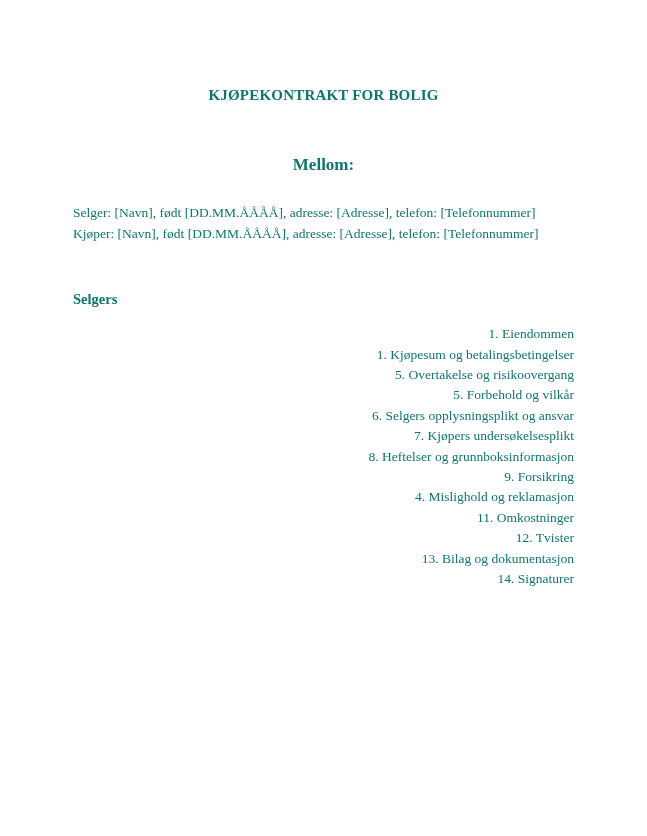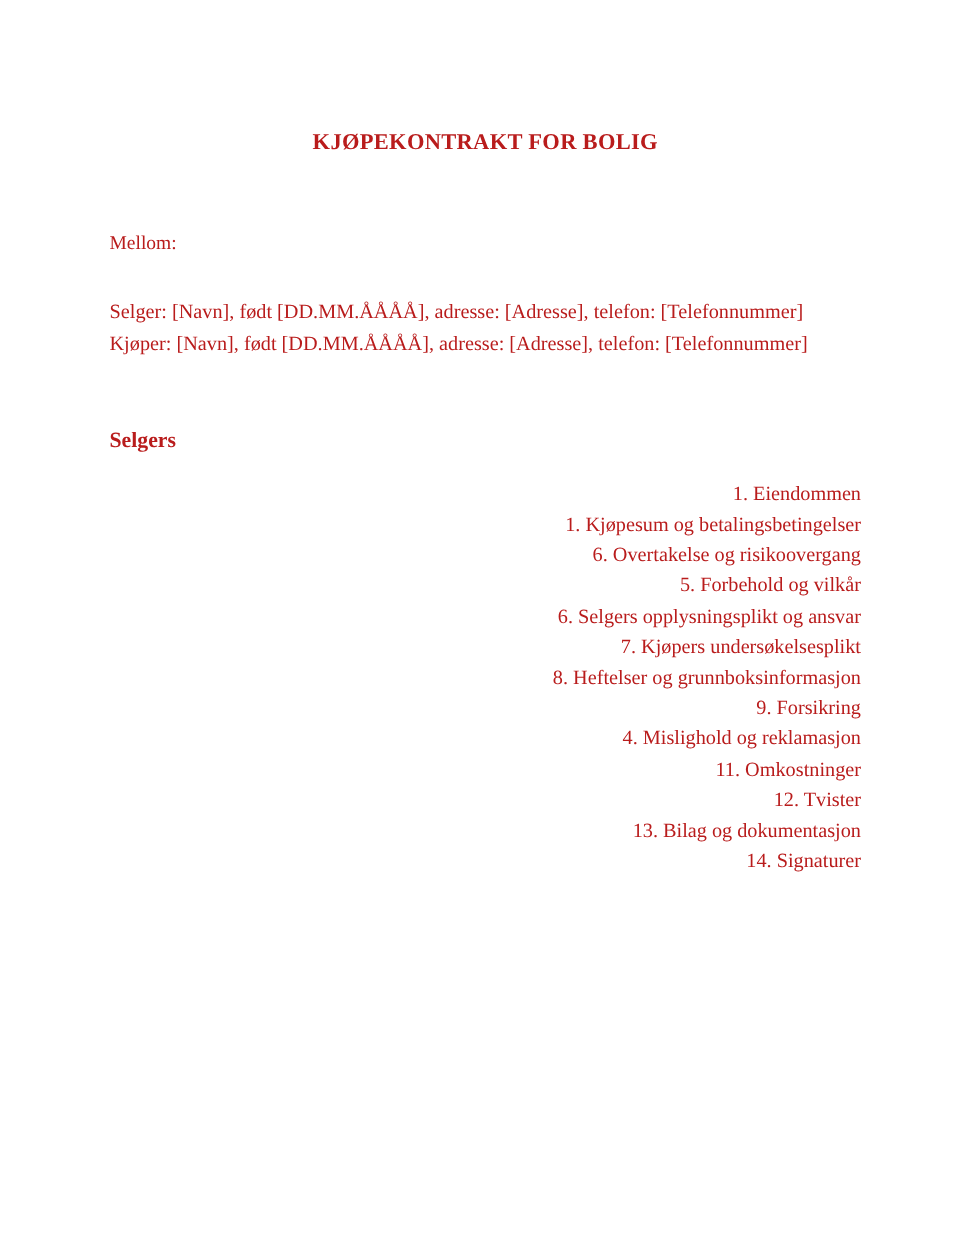--- a/index.html
+++ b/index.html
@@ -9,36 +9,36 @@
   }
   .page {
     position: relative;
     width: 647px;
     height: 796px;
     margin: 0 auto;
     background: #ffffff;
     box-sizing: border-box;
     padding: 0 73px;
     font-family: "Liberation Serif", "DejaVu Serif", serif;
-    color: #b91c1c;
+    color: #0f766e;
     overflow: hidden;
   }
   .doc-title {
     margin: 86px 0 0 0;
     font-size: 15px;
     font-weight: bold;
     text-align: center;
     letter-spacing: 0.2px;
     line-height: 1.25;
   }
   .between {
     margin: 49px 0 0 0;
-    font-size: 13px;
-    font-weight: normal;
-    text-align: left;
+    font-size: 17px;
+    font-weight: bold;
+    text-align: center;
     line-height: 1.25;
   }
   .party {
     margin: 0;
     font-size: 13.5px;
     text-align: left;
     line-height: 20.5px;
   }
   .party-block {
     margin-top: 28px;
@@ -72,21 +72,21 @@
   <div class="party-block">
     <p class="party">Selger: [Navn], født [DD.MM.ÅÅÅÅ], adresse: [Adresse], telefon: [Telefonnummer]</p>
     <p class="party">Kjøper: [Navn], født [DD.MM.ÅÅÅÅ], adresse: [Adresse], telefon: [Telefonnummer]</p>
   </div>
 
   <h2 class="toc-heading">Selgers</h2>
 
   <div class="toc-list">
       <div class="toc-item">1. Eiendommen</div>
       <div class="toc-item">1. Kjøpesum og betalingsbetingelser</div>
-      <div class="toc-item">6. Overtakelse og risikoovergang</div>
+      <div class="toc-item">5. Overtakelse og risikoovergang</div>
       <div class="toc-item">5. Forbehold og vilkår</div>
       <div class="toc-item">6. Selgers opplysningsplikt og ansvar</div>
       <div class="toc-item">7. Kjøpers undersøkelsesplikt</div>
       <div class="toc-item">8. Heftelser og grunnboksinformasjon</div>
       <div class="toc-item">9. Forsikring</div>
       <div class="toc-item">4. Mislighold og reklamasjon</div>
       <div class="toc-item">11. Omkostninger</div>
       <div class="toc-item">12. Tvister</div>
       <div class="toc-item">13. Bilag og dokumentasjon</div>
       <div class="toc-item">14. Signaturer</div>

